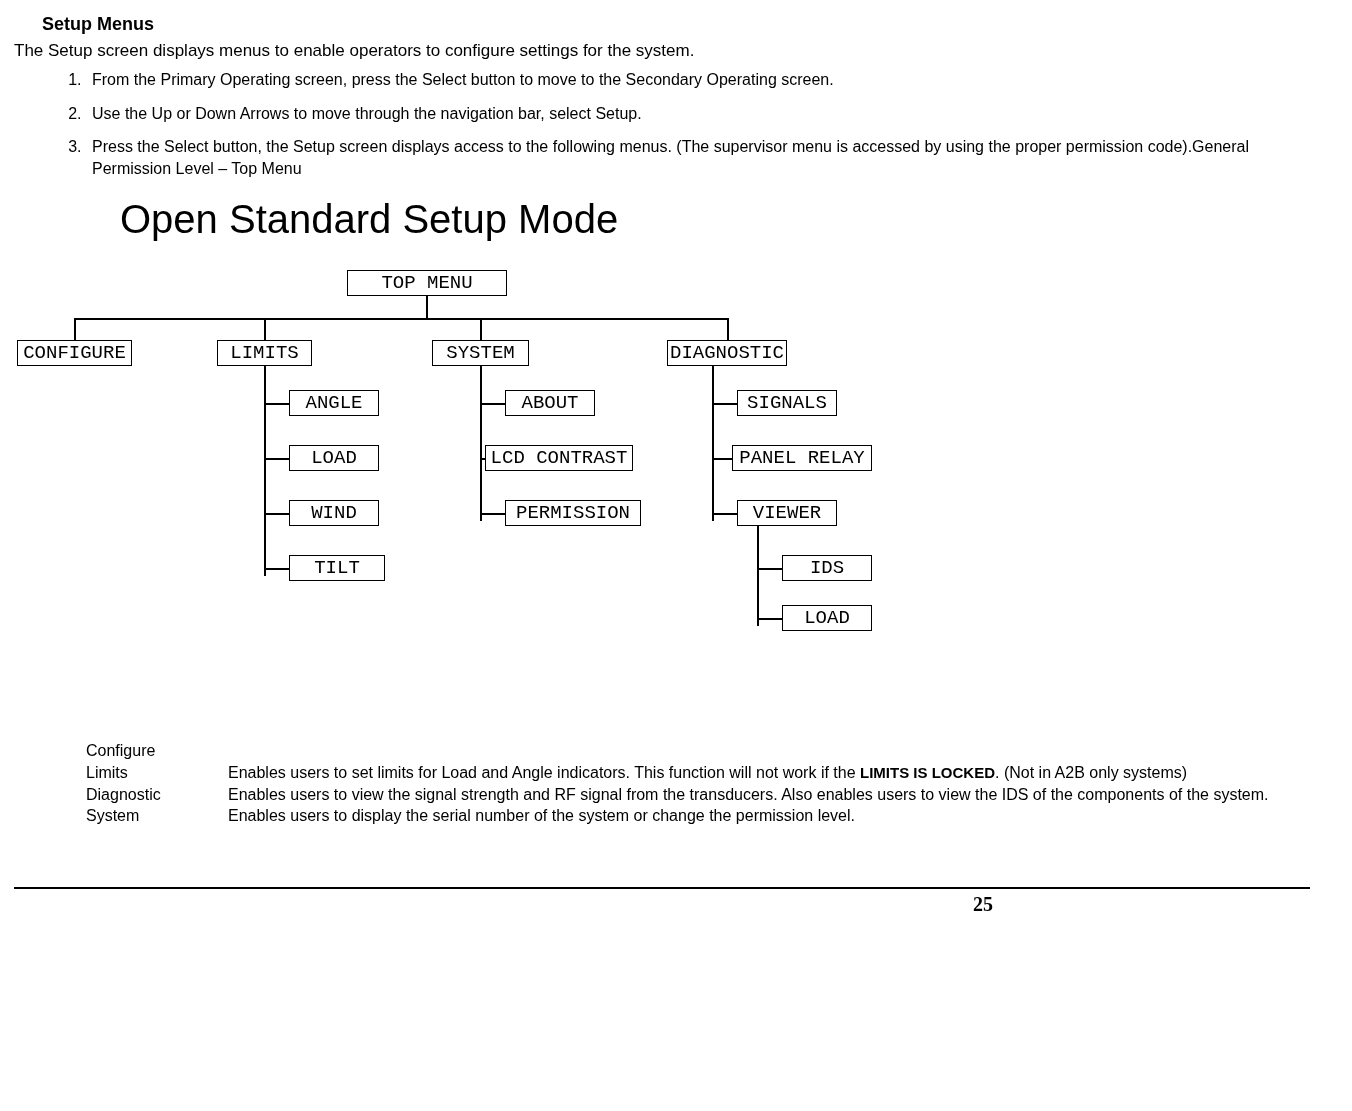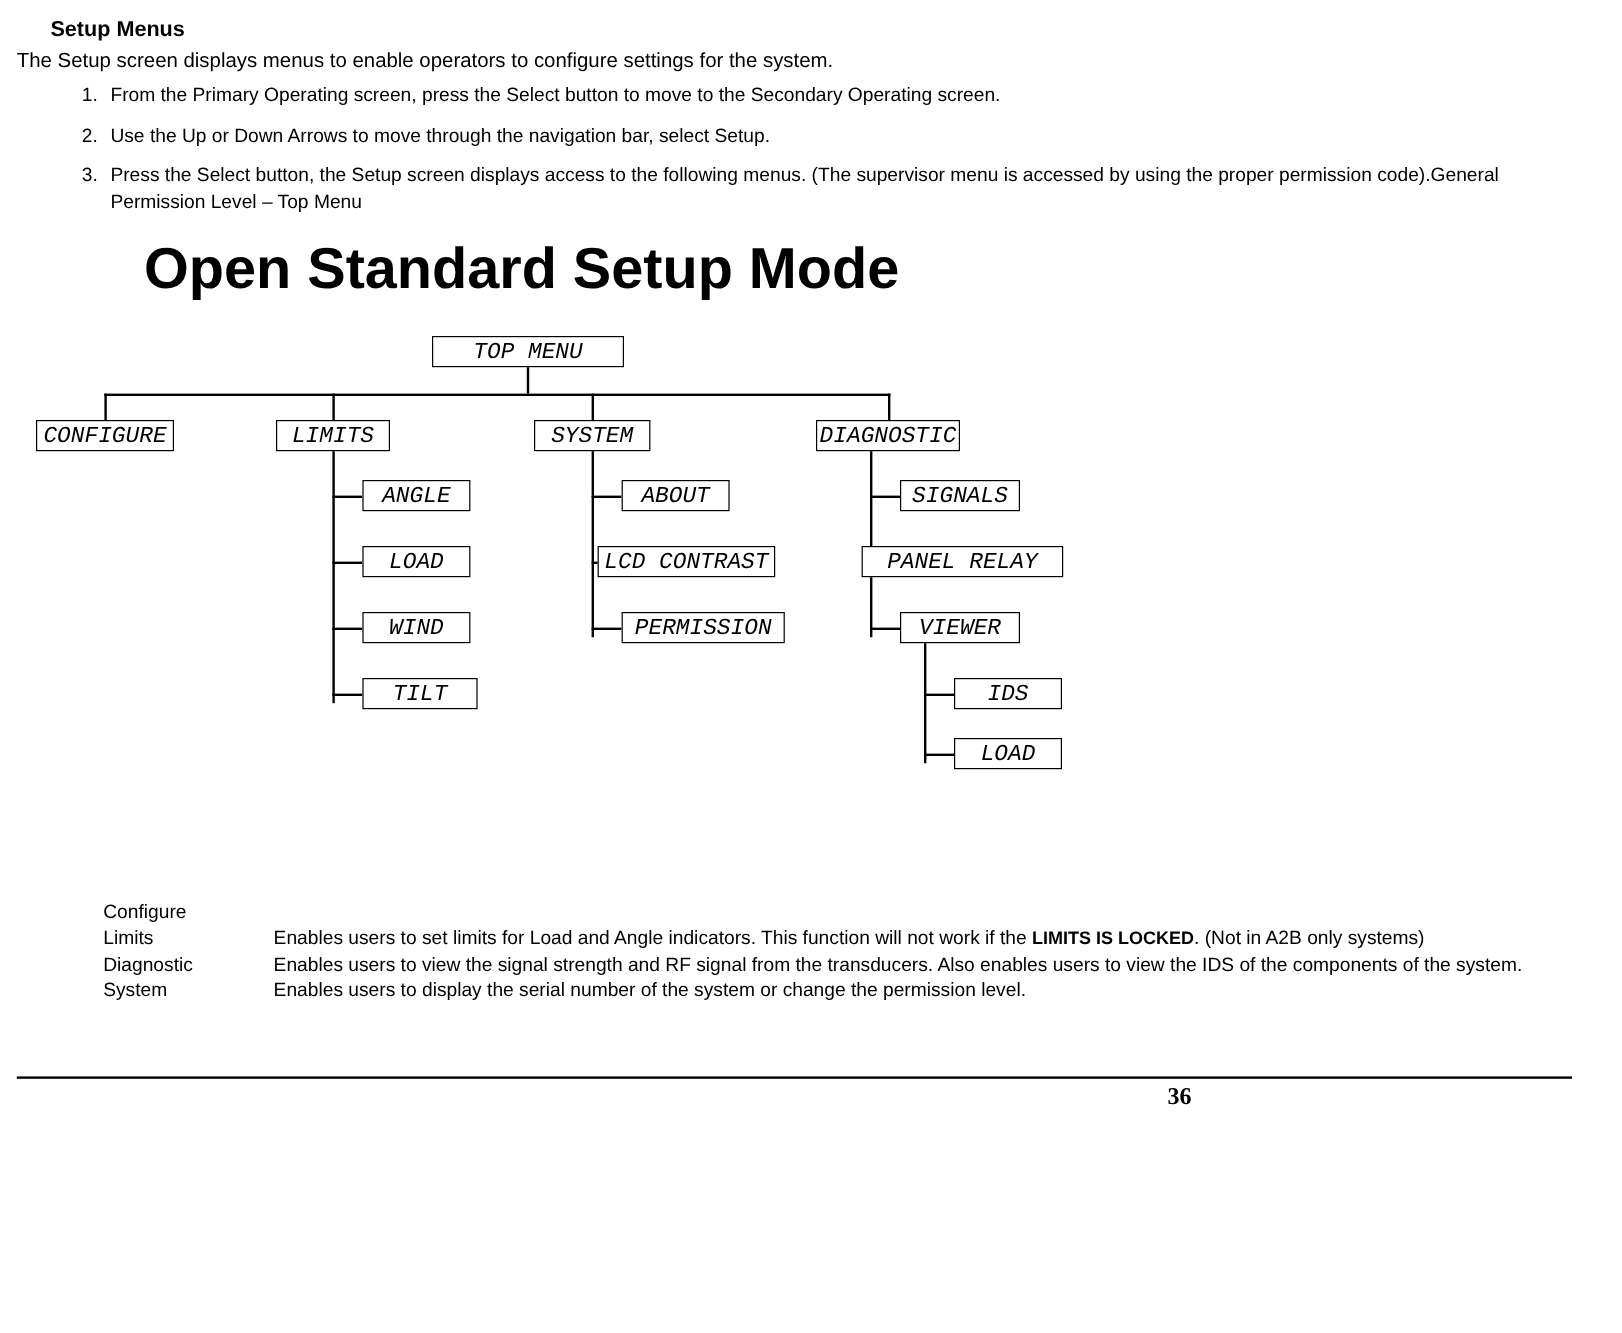--- a/index.html
+++ b/index.html
@@ -24,33 +24,32 @@
     margin: 0 0 0 72px;
     padding: 0;
     font-size: 16px;
   }
   .steps li {
     margin: 0 0 12px 0;
     padding-left: 6px;
     line-height: 1.35;
   }
   .mode-heading {
-    font-weight: bold;
-    font-size: 48px;
+    font-weight: normal;
+    font-size: 40px;
     margin: 18px 0 28px 106px;
   }
 
   
   .diagram {
     position: relative;
     width: 1000px;
     height: 410px;
-    margin-left: 16px;
+    margin-left: 3px;
     margin-bottom: 60px;
-    font-style: italic;
   }
   .node {
     position: absolute;
     border: 1.5px solid #000;
     background: #fff;
     font-family: "Courier New", Courier, monospace;
     font-size: 19px;
     text-align: center;
     padding: 2px 0;
     box-sizing: border-box;
@@ -158,21 +157,21 @@
   <div class="line hline" style="left:463px; top:188px; width:25px;"></div>
   <div class="node" style="left:468px; top:175px; width:148px;">LCD CONTRAST</div>
   <div class="line hline" style="left:463px; top:243px; width:25px;"></div>
   <div class="node" style="left:488px; top:230px; width:136px;">PERMISSION</div>
 
   <div class="node" style="left:650px; top:70px; width:120px;">DIAGNOSTIC</div>
   <div class="line vline" style="left:695px; top:96px; height:155px;"></div>
   <div class="line hline" style="left:695px; top:133px; width:25px;"></div>
   <div class="node" style="left:720px; top:120px; width:100px;">SIGNALS</div>
   <div class="line hline" style="left:695px; top:188px; width:25px;"></div>
-  <div class="node" style="left:688px; top:175px; width:168px;">PANEL RELAY</div>
+  <div class="node" style="left:715px; top:175px; width:140px;">PANEL RELAY</div>
   <div class="line hline" style="left:695px; top:243px; width:25px;"></div>
   <div class="node" style="left:720px; top:230px; width:100px;">VIEWER</div>
 
   <div class="line vline" style="left:740px; top:256px; height:100px;"></div>
   <div class="line hline" style="left:740px; top:298px; width:25px;"></div>
   <div class="node" style="left:765px; top:285px; width:90px;">IDS</div>
   <div class="line hline" style="left:740px; top:348px; width:25px;"></div>
   <div class="node" style="left:765px; top:335px; width:90px;">LOAD</div>
 </div>
 
@@ -192,14 +191,14 @@
   </div>
   <div class="def-row">
     <div class="def-term">System</div>
     <div class="def-desc">Enables users to display the serial number of the system or change the permission level.</div>
   </div>
 </div>
 
 <hr class="hr">
 <div class="footer">
   <div class="spacer"></div>
-  <div class="pagecenter">36</div>
+  <div class="pagecenter">25</div>
 </div>
 
 </body></html>

